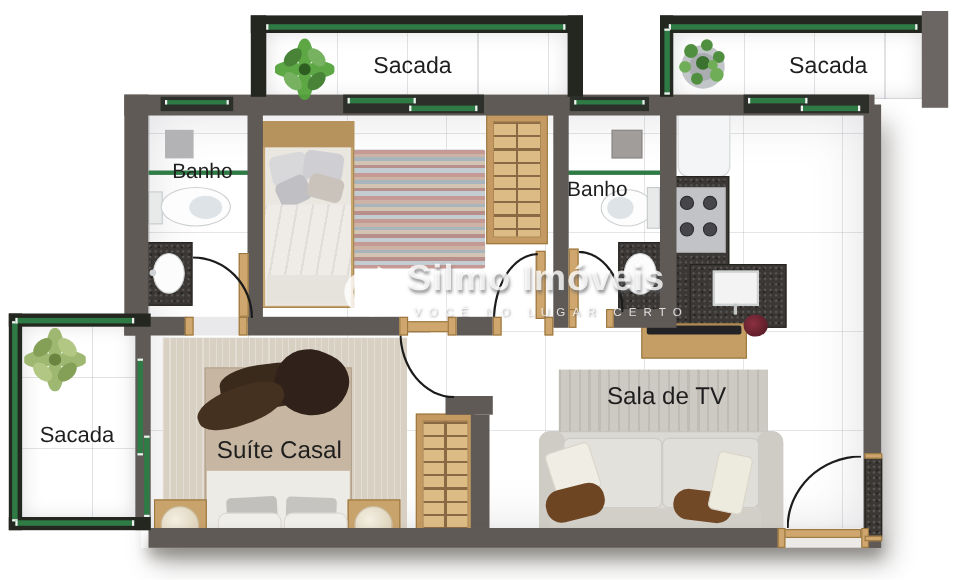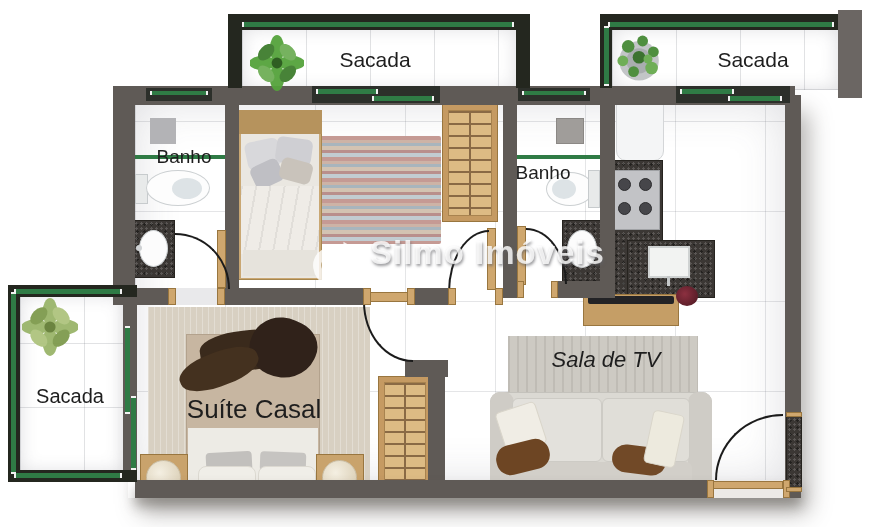--- a/index.html
+++ b/index.html
@@ -249,26 +249,27 @@
       </g>
         <circle cx="30" cy="30" r="6" fill="#6b8440"></circle>
     </svg>
   </div>
 
   <div class="room-label" style="left:375px;top:60px;font-size:21px;">Sacada</div>
   <div class="room-label" style="left:753px;top:60px;font-size:21px;">Sacada</div>
   <div class="room-label" style="left:70px;top:396px;font-size:20px;">Sacada</div>
   <div class="room-label" style="left:184px;top:157px;font-size:19px;">Banho</div>
   <div class="room-label" style="left:543px;top:173px;font-size:19px;">Banho</div>
-  <div class="room-label" style="left:254px;top:409px;font-size:26px;">Suíte Casal</div>
-  <div class="room-label" style="left:606px;top:360px;font-size:22px;font-style:italic;">Sala de TV</div>
+  <div class="room-label" style="left:254px;top:409px;font-size:22px;">Suíte Casal</div>
+  <div class="room-label" style="left:606px;top:360px;font-size:22px;">Sala de TV</div>
 
   <div class="watermark" style="left:308px;top:232px;width:320px;height:72px;">
     <div class="abs" style="left:0;top:6px;width:56px;height:52px;">
       <svg width="56" height="52" viewBox="0 0 60 56">
         <path d="M44 16 C20 8 8 20 10 32 C12 47 30 53 47 46" stroke="rgba(255,255,255,.8)" stroke-width="9" fill="none"></path>
         <path d="M38 4 L58 16 L38 28 Z" fill="rgba(255,255,255,.8)"></path>
       </svg>
     </div>
     <div class="abs brand" style="left:62px;top:2px;">Silmo Imóveis</div>
+    <div class="abs tagline" style="left:68px;top:46px;">VOCÊ NO LUGAR CERTO</div>
   </div>
 
 </div>
 
 </body></html>

